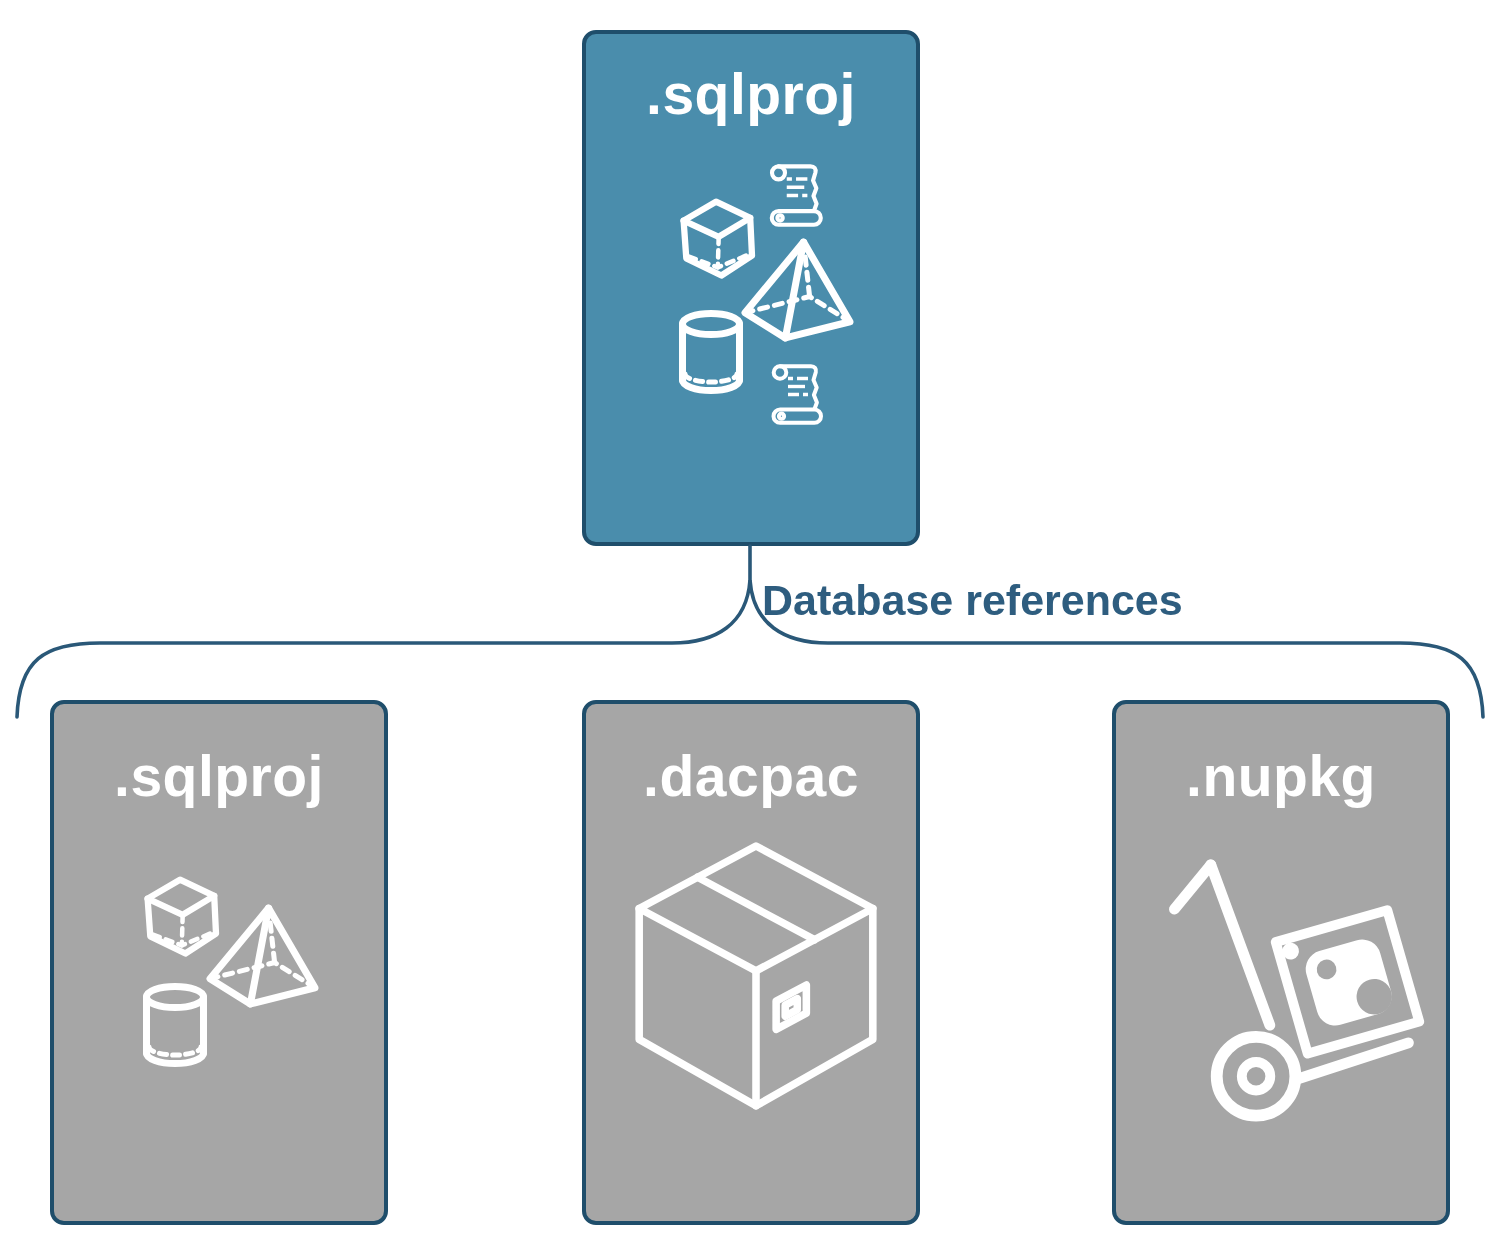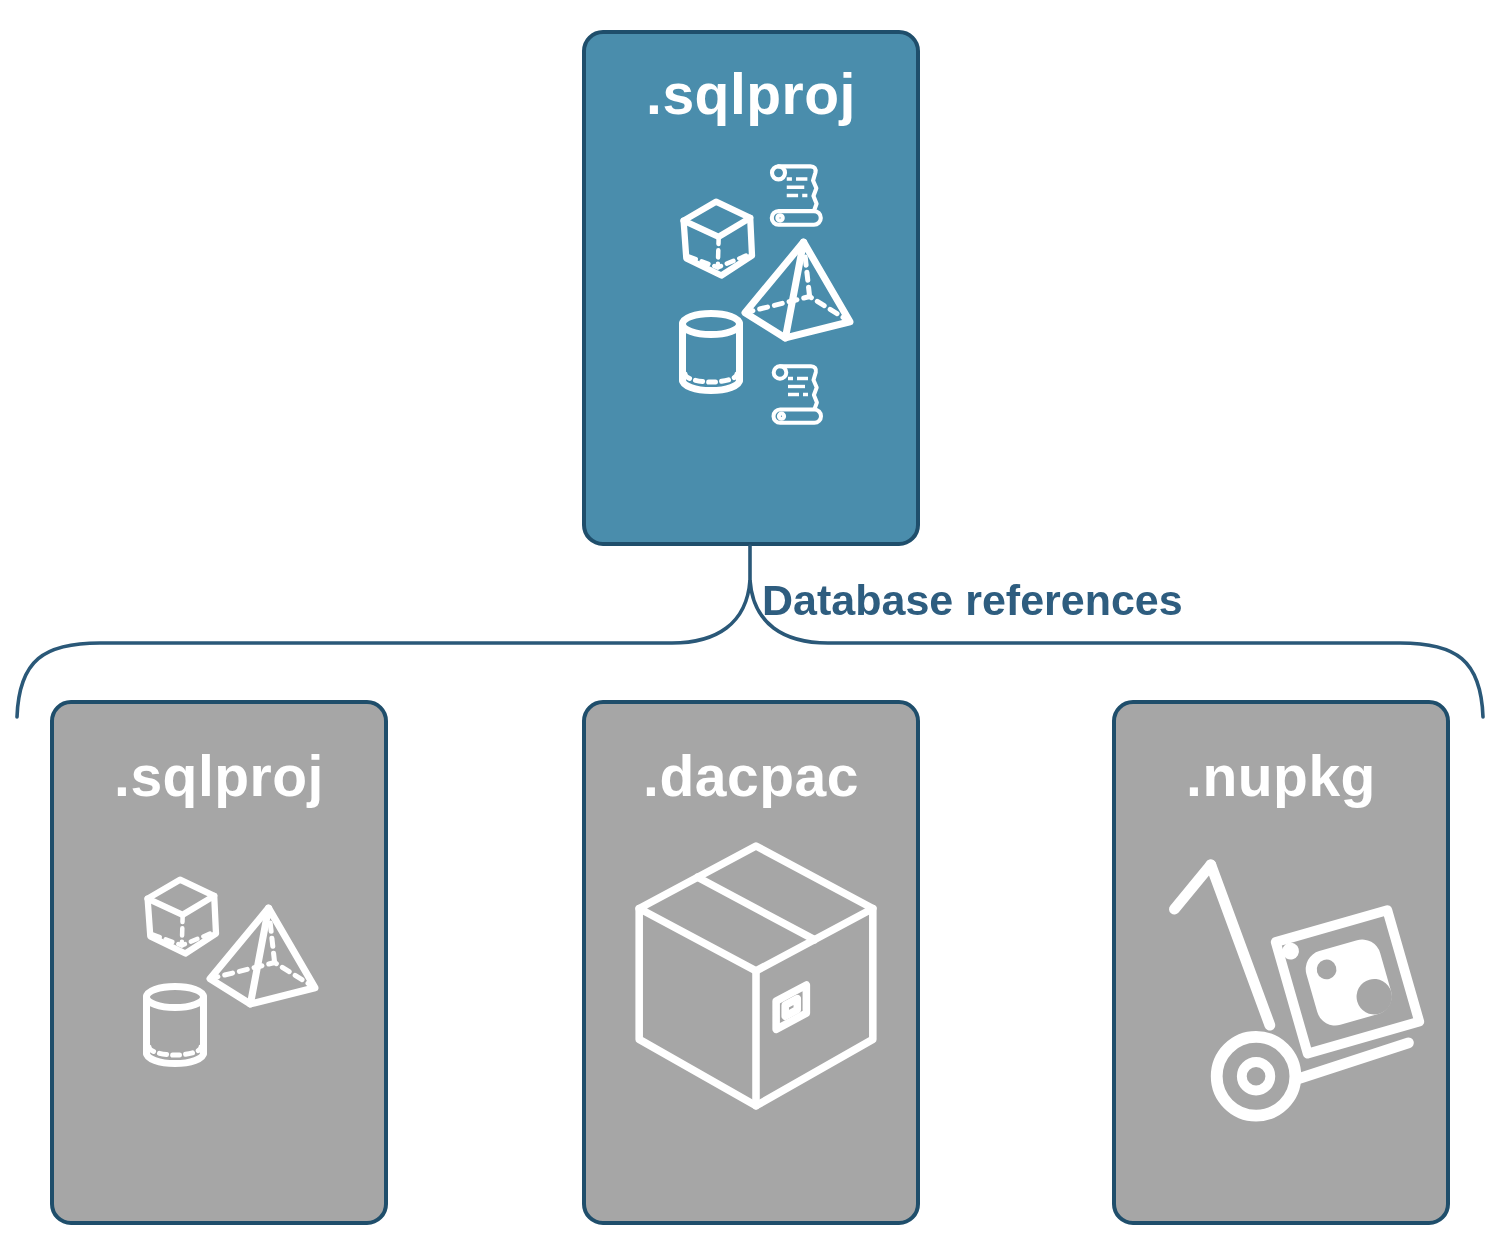--- a/index.html
+++ b/index.html
@@ -1,18 +1,18 @@
 <!DOCTYPE html>
 <html><head>
 <meta charset="utf-8">
 <style>
   html,body{margin:0;padding:0;background:#ffffff;}
   .canvas{position:relative;width:1500px;height:1250px;background:#ffffff;
           font-family:"Liberation Sans",sans-serif;overflow:hidden;}
-  .node{position:absolute;box-sizing:border-box;border:4px solid #1f4e6b;border-radius:21px;}
+  .node{position:absolute;box-sizing:border-box;border:4px solid #1f4e6b;border-radius:14px;}
   .node-root{left:582px;top:30px;width:338px;height:516px;background:#4a8dac;}
   .node-child{top:700px;width:338px;height:525px;background:#a6a6a6;}
   #child-0{left:50px;}
   #child-1{left:582px;}
   #child-2{left:1112px;}
   .node-title{margin:0;text-align:center;color:#ffffff;font-weight:bold;font-size:57px;
               line-height:1;letter-spacing:.5px;}
   .node-root .node-title{padding-top:32px;}
   .node-child .node-title{padding-top:44px;}
   .abs{position:absolute;}

